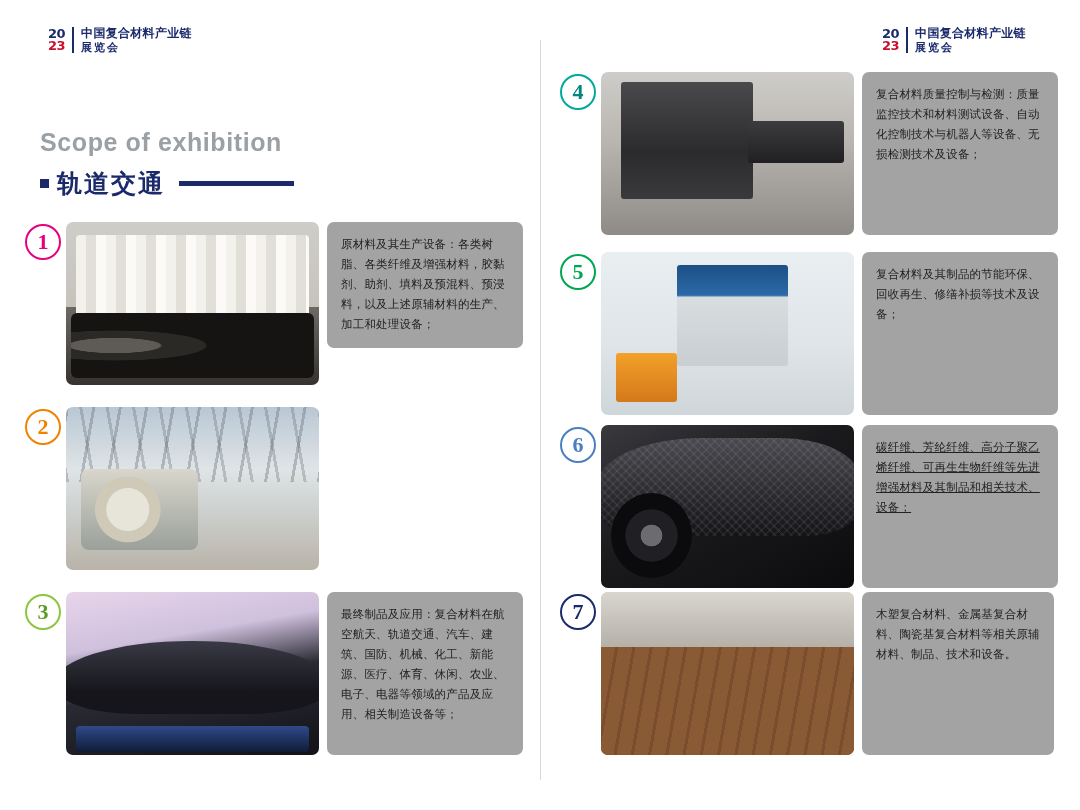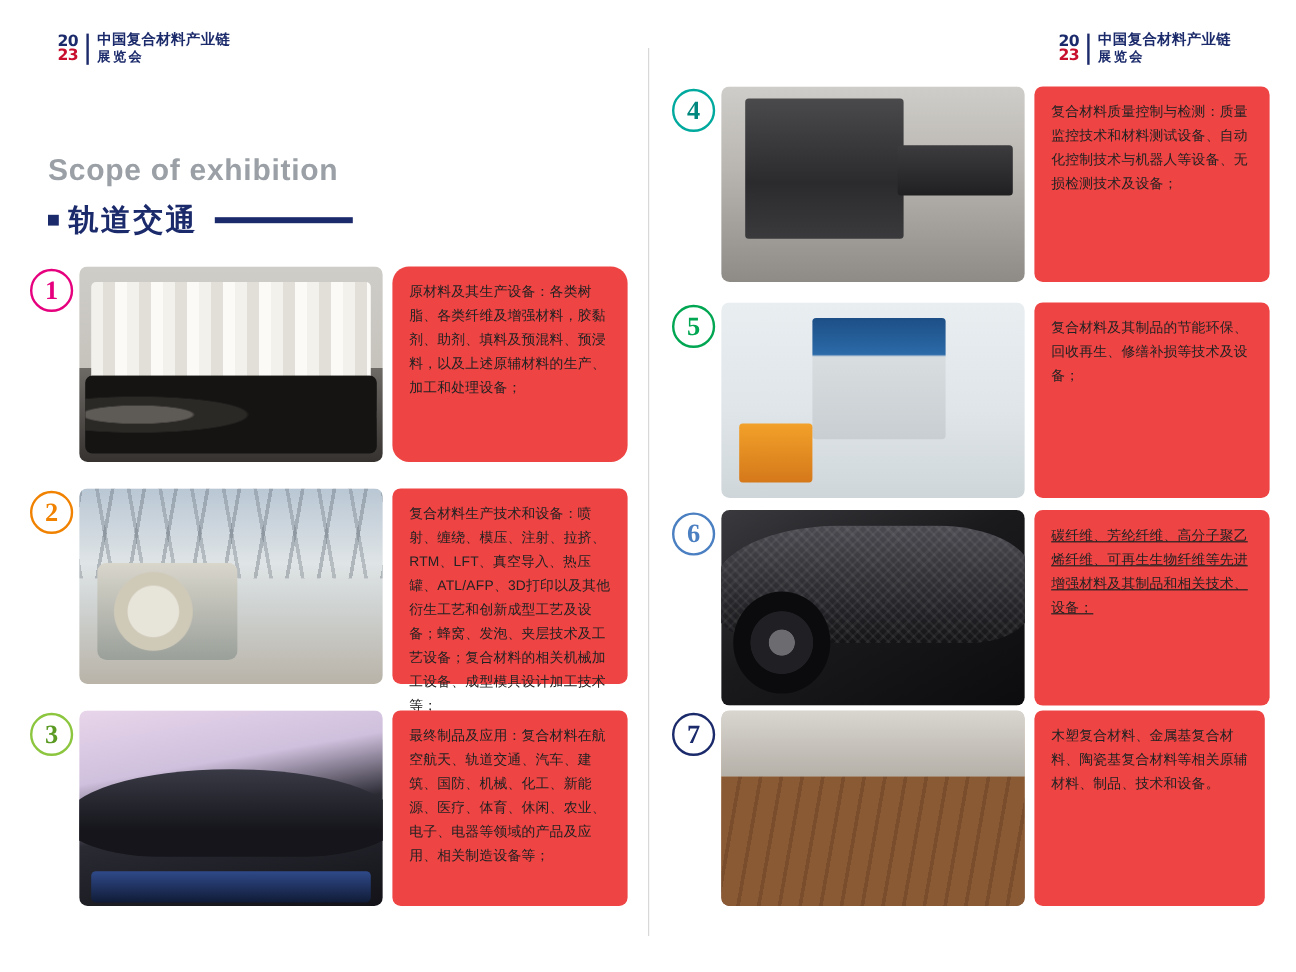--- a/index.html
+++ b/index.html
@@ -125,21 +125,21 @@
     color: #333;
     background: transparent;
   }
   .photo {
     border-radius: 7px;
     overflow: hidden;
     position: relative;
     flex: 0 0 auto;
   }
   .desc {
-    background: #ef4444;
+    background: #a3a3a3;
     border-radius: 7px;
     font-size: 11.5px;
     line-height: 20px;
     color: #222;
     padding: 12px 12px 12px 14px;
     flex: 0 0 auto;
     letter-spacing: 0.2px;
   }
 
   
@@ -315,31 +315,30 @@
 
   <div class="vdivider"></div>
 
   <div class="item" style="left:20px; top:222px;">
     <div class="num-wrap">
       <div class="num-circle" style="border-color:#e6007e; color:#e6007e;">1</div>
     </div>
     <div class="photo" style="width:253px;height:163px;">
       <div class="img img-fiber"></div>
     </div>
-    <div class="desc" style="width:196px;height:163px;margin-left:8px;border-radius:14px;">原材料及其生产设备：各类树脂、各类纤维及增强材料，胶黏剂、助剂、填料及预混料、预浸料，以及上述原辅材料的生产、加工和处理设备；</div>
+    <div class="desc" style="width:196px;height:126px;margin-left:8px;">原材料及其生产设备：各类树脂、各类纤维及增强材料，胶黏剂、助剂、填料及预混料、预浸料，以及上述原辅材料的生产、加工和处理设备；</div>
   </div>
 
   <div class="item" style="left:20px; top:407px;">
     <div class="num-wrap">
       <div class="num-circle" style="border-color:#f08200; color:#f08200;">2</div>
     </div>
     <div class="photo" style="width:253px;height:163px;">
       <div class="img img-factory"></div>
     </div>
-    <div class="desc" style="width:196px;height:163px;margin-left:8px;">复合材料生产技术和设备：喷射、缠绕、模压、注射、拉挤、RTM、LFT、真空导入、热压罐、ATL/AFP、3D打印以及其他衍生工艺和创新成型工艺及设备；蜂窝、发泡、夹层技术及工艺设备；复合材料的相关机械加工设备、成型模具设计加工技术等；</div>
   </div>
 
   <div class="item" style="left:20px; top:592px;">
     <div class="num-wrap">
       <div class="num-circle" style="border-color:#8cc63f; color:#5b9a23;">3</div>
     </div>
     <div class="photo" style="width:253px;height:163px;">
       <div class="img img-car"></div>
     </div>
     <div class="desc" style="width:196px;height:163px;margin-left:8px;">最终制品及应用：复合材料在航空航天、轨道交通、汽车、建筑、国防、机械、化工、新能源、医疗、体育、休闲、农业、电子、电器等领域的产品及应用、相关制造设备等；</div>

